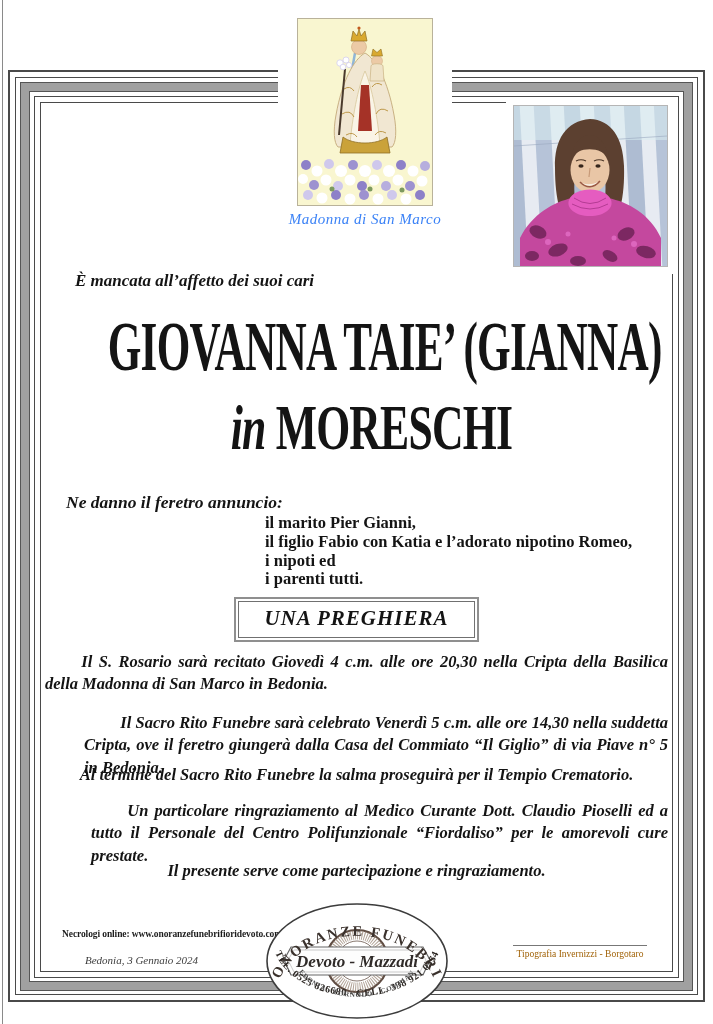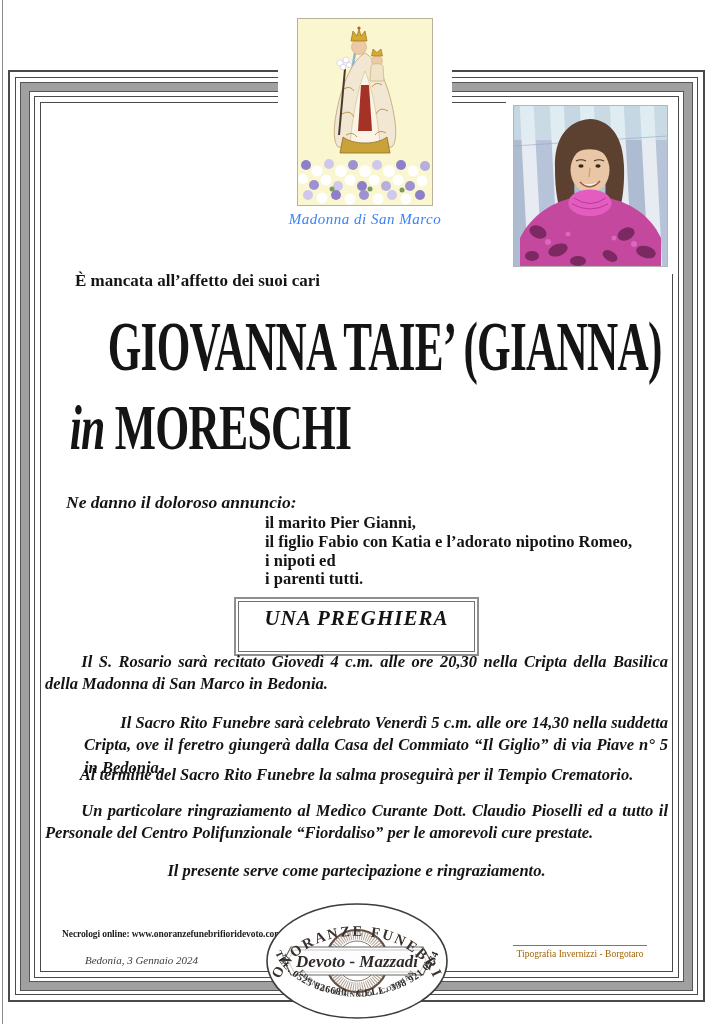--- a/index.html
+++ b/index.html
@@ -18,41 +18,41 @@
   
   .madonna-wrap{position:absolute;left:278px;top:12px;width:158px;background:#fff;
                 padding:6px 8px 2px;z-index:2;text-align:center;}
   .madonna-wrap svg{display:block;margin:0 auto;border:1px solid #b9b29a;}
   .madonna-caption{margin-top:5px;font-style:italic;font-size:15px;letter-spacing:.5px;color:#3b82f6;
                    white-space:nowrap;}
   .portrait-wrap{position:absolute;left:506px;top:98px;background:#fff;padding:7px;z-index:2;}
   .portrait-wrap svg{display:block;border:1px solid #b5b5b5;}
   
   .tx{position:absolute;z-index:3;}
-  .intro{left:75px;top:271px;font-weight:600;font-size:17px;}
-  .title{left:0;right:0;white-space:nowrap;}
+  .intro{left:75px;top:271px;font-style:italic;font-weight:600;font-size:17px;}
+  .title{left:0;right:0;text-align:center;white-space:nowrap;}
   .t1{top:306px;}
   .t1 .tspan{display:inline-block;font-weight:700;font-size:60px;transform:scale(.72,1.18);
              transform-origin:top center;letter-spacing:-1px;}
   .t2{top:390px;padding-left:30px;}
   .t2 .tspan{display:inline-block;font-weight:700;font-size:56px;transform:scale(.78,1.15);
              transform-origin:top center;letter-spacing:-1px;}
   .t2 .lcit{font-style:italic;text-transform:none;}
   .lead{left:66px;top:492px;font-style:italic;font-weight:700;font-size:17.5px;}
   .family{left:265px;top:514px;font-weight:700;font-size:16.5px;line-height:18.8px;}
   .prayer{top:601px;left:50%;transform:translateX(-50%);background:#fff;
           border:1px solid #707070;box-shadow:0 0 0 2px #fff,0 0 0 4px #8f8f8f;
-          padding:4px 26px 20px;}
+          padding:4px 26px 6px;}
   .prayer-label{font-style:italic;font-weight:700;font-size:21px;letter-spacing:1px;white-space:nowrap;}
   .para{left:45px;right:45px;font-style:italic;font-weight:700;font-size:16.5px;line-height:1.36;
         text-align:justify;text-indent:2.2em;}
   .p1{top:651px;}
   .p2{top:712px;margin-left:39px;}
   .p3{top:764px;text-align:center;text-indent:0;}
-  .p4{top:800px;}
+  .p4{top:800px;margin-left:46px;}
   .closing{top:861px;left:45px;right:45px;font-style:italic;font-weight:700;font-size:16.5px;
            text-align:center;}
   
   .online{left:62px;top:929px;font-weight:700;font-size:9.5px;letter-spacing:-.1px;color:#1d1d1d;}
   .dateline{left:85px;top:954px;font-style:italic;font-size:11px;color:#3c3c3c;}
   .printer{left:513px;top:945px;width:134px;text-align:center;color:#a16207;}
   .printer-rule{border-top:1px solid #777;margin-bottom:3px;}
   .printer-name{font-size:9.5px;}
   .logo-wrap{position:absolute;left:50%;transform:translateX(-50%);top:901px;z-index:4;}
 </style>
@@ -203,21 +203,21 @@
 
   <div class="tx intro">È mancata all’affetto dei suoi cari</div>
 
   <div class="tx title t1">
     <span class="tspan">GIOVANNA TAIE’ (GIANNA)</span>
   </div>
   <div class="tx title t2">
     <span class="tspan"><span class="lcit">in </span><span>MORESCHI</span></span>
   </div>
 
-  <div class="tx lead">Ne danno il doloroso annuncio:</div>
+  <div class="tx lead">Ne danno il feretro annuncio:</div>
 
   <div class="tx family">
     <div>il marito Pier Gianni,</div>
     <div>il figlio Fabio con Katia e l’adorato nipotino Romeo,</div>
     <div>i nipoti ed</div>
     <div>i parenti tutti.</div>
   </div>
 
   <div class="tx prayer">
     <span class="prayer-label">UNA PREGHIERA</span>

